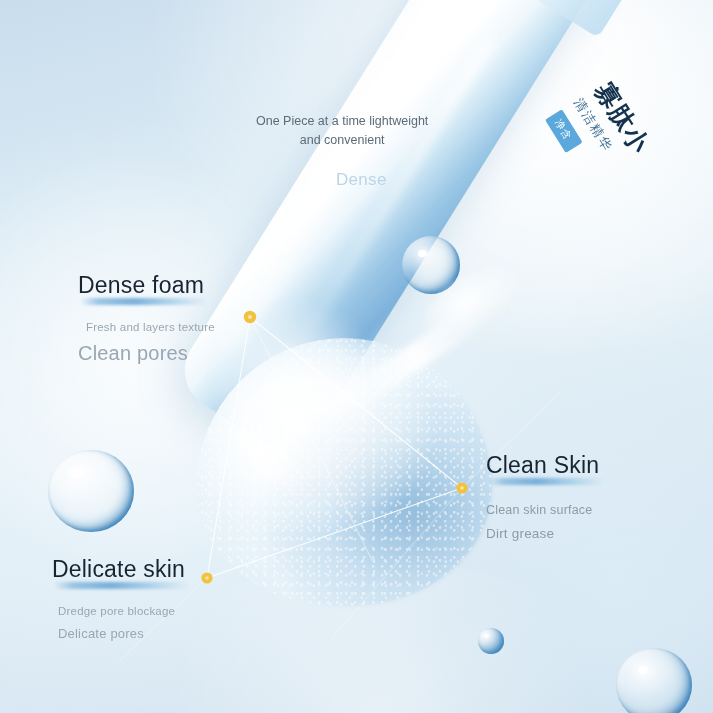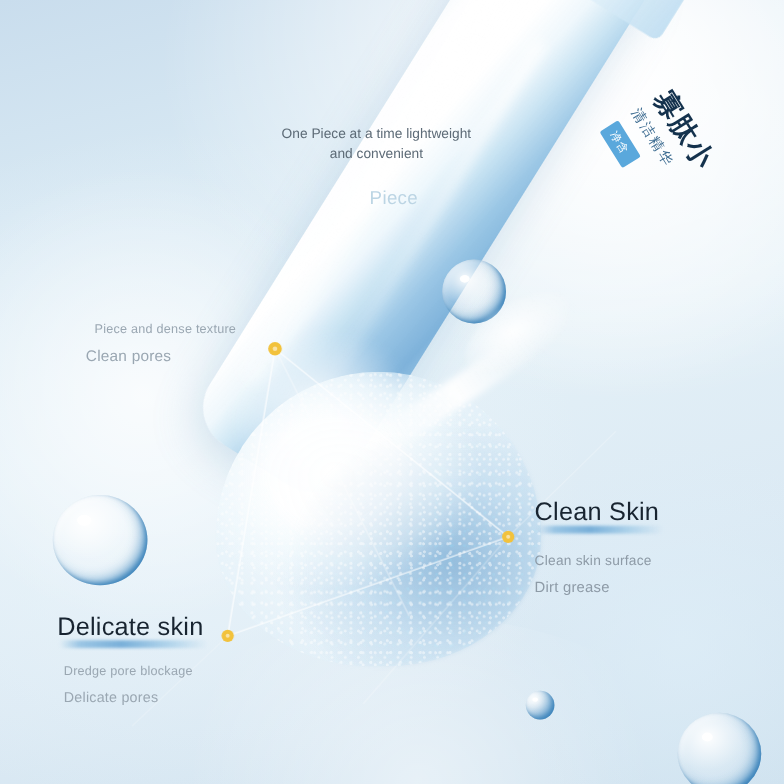--- a/index.html
+++ b/index.html
@@ -177,21 +177,21 @@
       rgba(135,186,223,.80) 14%,
       rgba(112,170,214,.92) 42%,
       rgba(148,196,228,.62) 74%,
       rgba(190,219,238,0) 100%);
     border-radius:4px;filter:blur(1.4px);
   }
   .feature .l1{
     margin:22px 0 0 0;font-size:11.5px;color:#9aa7b2;letter-spacing:.2px;white-space:nowrap;
   }
   .feature .l2{
-    margin:9px 0 0 0;font-size:14px;color:#9aa7b2;letter-spacing:.2px;white-space:nowrap;
+    margin:9px 0 0 0;font-size:20px;color:#9aa7b2;letter-spacing:.2px;white-space:nowrap;
   }
 
   .f-dense{left:78px;top:272px;}
   .f-dense .l1{margin-left:8px;}
   .f-clean{left:486px;top:452px;}
   .f-clean .l1{margin-top:24px;font-size:12.5px;color:#8e9ba7;}
   .f-clean .l2{font-size:13.5px;color:#8e9ba7;}
   .f-delicate{left:52px;top:556px;}
   .f-delicate .l1{margin-left:6px;}
   .f-delicate .l2{margin-left:6px;font-size:13px;}
@@ -254,24 +254,25 @@
   <div class="spec" style="left:70px;top:468px;width:13px;height:10px;"></div>
 
   <div class="drop" style="left:478px;top:628px;width:26px;height:26px;"></div>
   <div class="spec" style="left:484px;top:634px;width:5px;height:4px;"></div>
 
   <div class="drop" style="left:616px;top:648px;width:76px;height:74px;"></div>
   <div class="spec" style="left:638px;top:666px;width:10px;height:8px;"></div>
 
   <div class="subline" style="white-space:pre-line;">One Piece at a time lightweight
 and convenient</div>
-  <div class="rice">Piece</div>
+  <div class="rice">Dense</div>
 
   <div class="feature f-dense">
-    <p class="l1">Piece and dense texture</p>
+    <h2>Dense foam<span class="rule"></span></h2>
+    <p class="l1">Fresh and layers texture</p>
     <p class="l2">Clean pores</p>
   </div>
 
   <div class="feature f-delicate">
     <h2>Delicate skin<span class="rule"></span></h2>
     <p class="l1">Dredge pore blockage</p>
     <p class="l2">Delicate pores</p>
   </div>
 
   <div class="feature f-clean">

